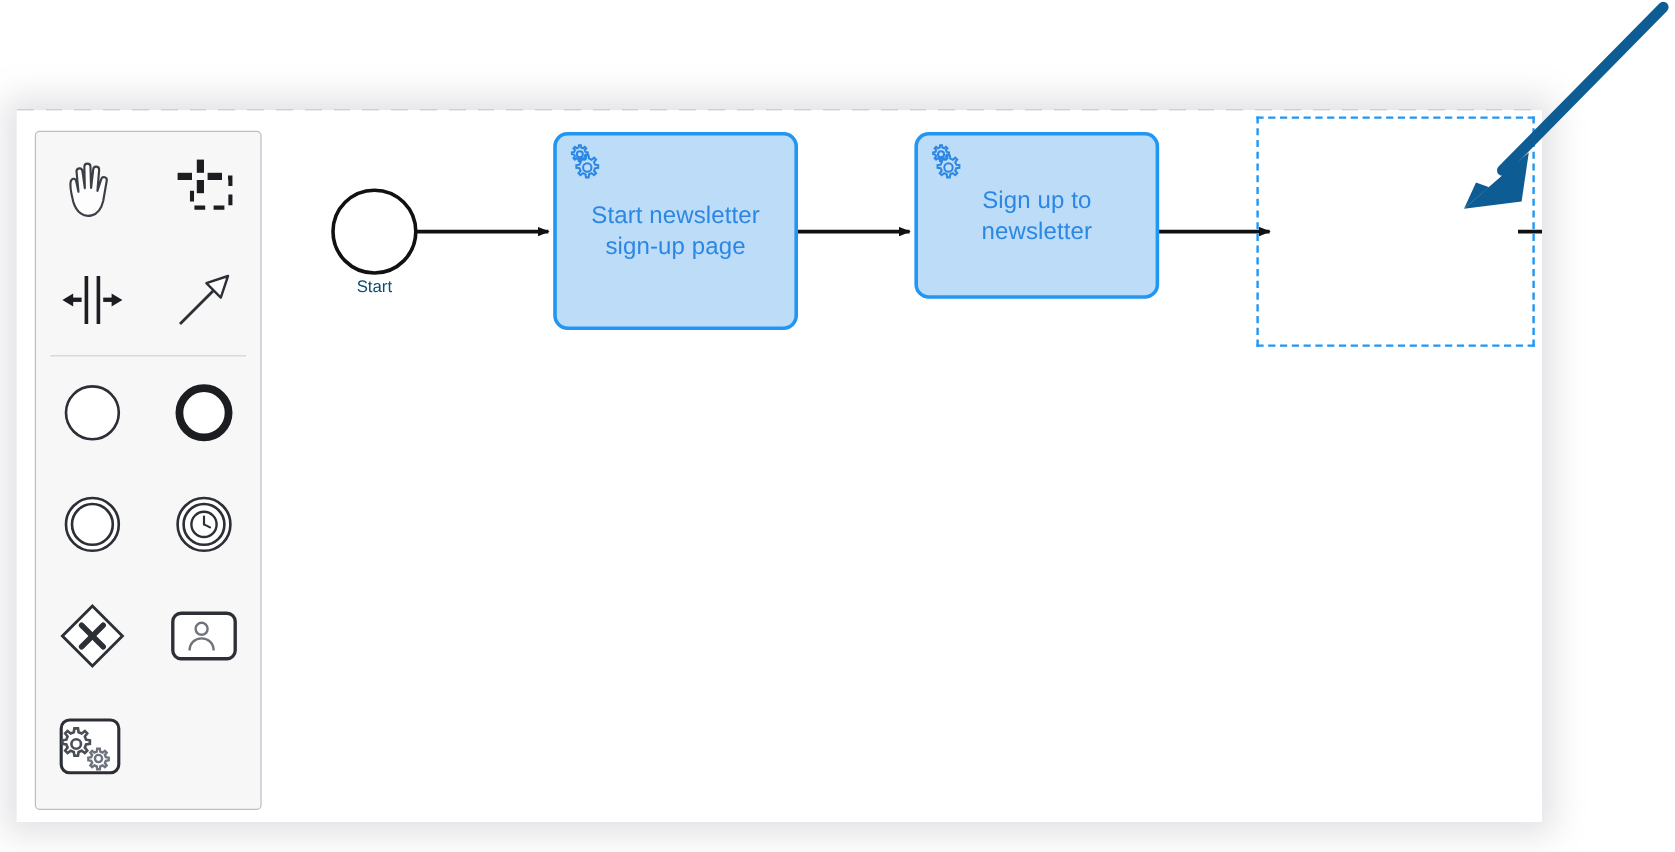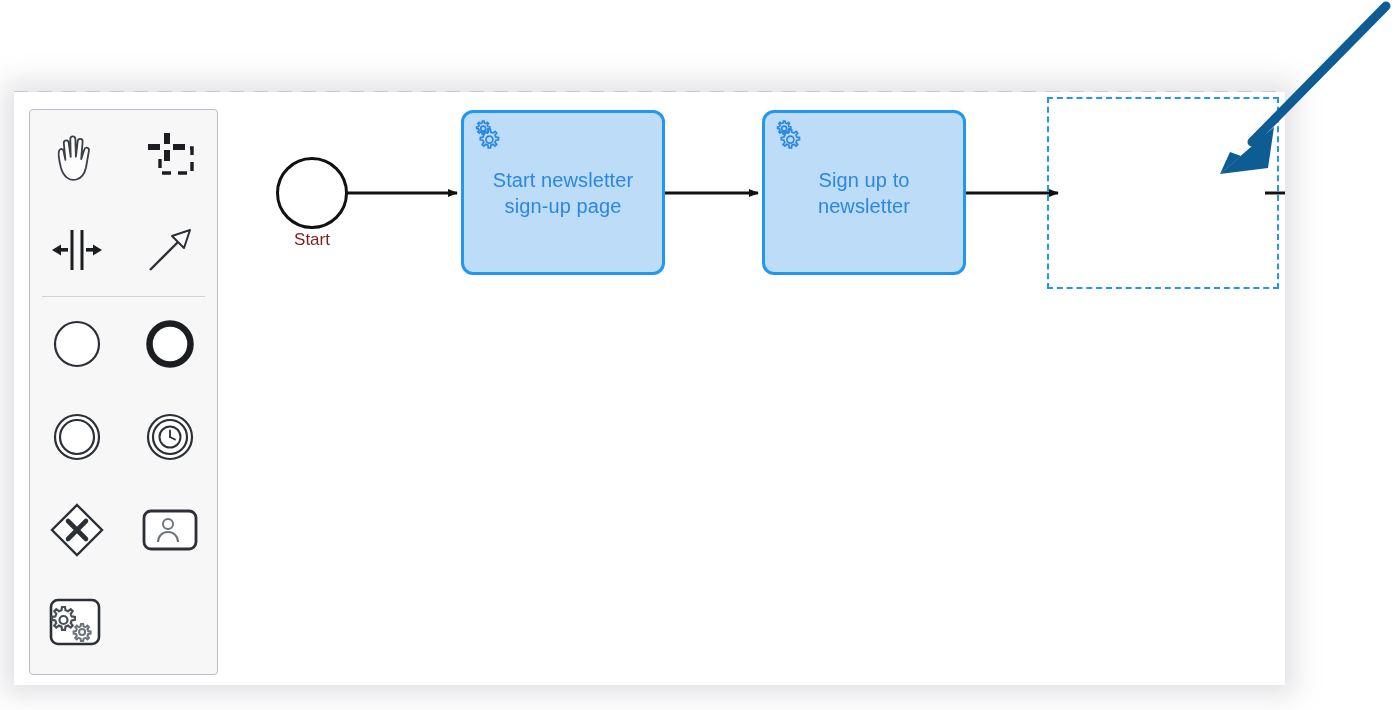--- a/index.html
+++ b/index.html
@@ -110,22 +110,22 @@
   }
   .start-event {
     position: absolute;
     box-sizing: border-box;
     border: 3px solid #111111;
     border-radius: 50%;
     background: #ffffff;
   }
   .start-label {
     position: absolute;
-    color: #7f1d1d;
-    font-size: 17px;
+    color: #0c4a6e;
+    font-size: 14px;
     white-space: nowrap;
     text-align: center;
   }
   .flow { position: absolute; }
   svg { display: block; overflow: visible; }
 
   
   .annotation-arrow {
     position: absolute;
     left: 1190px;
@@ -174,21 +174,21 @@
             <circle cx="19.4" cy="22.6" r="3.5"></circle>
           </g>
         </svg>
       </span>
       <span class="node-label">
         <span>Start newsletter</span><br>
         <span>sign-up page</span>
       </span>
     </div>
 
-    <div class="node" style="left:748px; top:18px; width:204px; height:165px;">
+    <div class="node" style="left:748px; top:18px; width:204px; height:139px;">
       <span class="task-type-icon">
         <svg viewBox="0 0 34 34" width="34" height="34">
           <g fill="none" stroke="#2b87e3" stroke-width="1.7">
             <path d="M12.4 4.1 l1.6 0 0.3 1.9 1.5 0.6 1.5 -1.2 1.2 1.2 -1.2 1.5 0.6 1.5 1.9 0.3 0 1.6 -1.9 0.3 -0.6 1.5 1.2 1.5 -1.2 1.2 -1.5 -1.2 -1.5 0.6 -0.3 1.9 -1.6 0 -0.3 -1.9 -1.5 -0.6 -1.5 1.2 -1.2 -1.2 1.2 -1.5 -0.6 -1.5 -1.9 -0.3 0 -1.6 1.9 -0.3 0.6 -1.5 -1.2 -1.5 1.2 -1.2 1.5 1.2 1.5 -0.6 z"></path>
             <circle cx="13.2" cy="11.6" r="2.5"></circle>
             <path d="M18.3 12.6 l2.2 0 0.4 2.6 2.1 0.9 2.1 -1.7 1.6 1.6 -1.7 2.1 0.9 2.1 2.6 0.4 0 2.2 -2.6 0.4 -0.9 2.1 1.7 2.1 -1.6 1.6 -2.1 -1.7 -2.1 0.9 -0.4 2.6 -2.2 0 -0.4 -2.6 -2.1 -0.9 -2.1 1.7 -1.6 -1.6 1.7 -2.1 -0.9 -2.1 -2.6 -0.4 0 -2.2 2.6 -0.4 0.9 -2.1 -1.7 -2.1 1.6 -1.6 2.1 1.7 2.1 -0.9 z"></path>
             <circle cx="19.4" cy="22.6" r="3.5"></circle>
           </g>
         </svg>
       </span>

